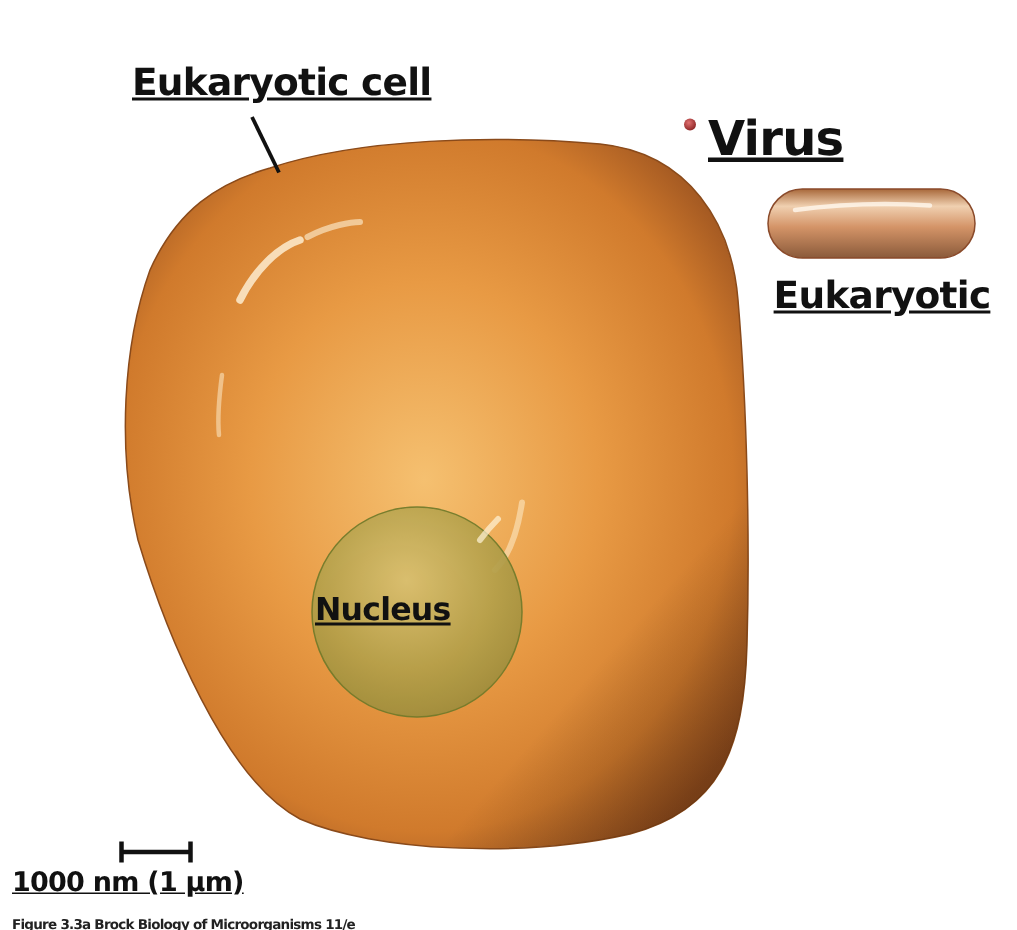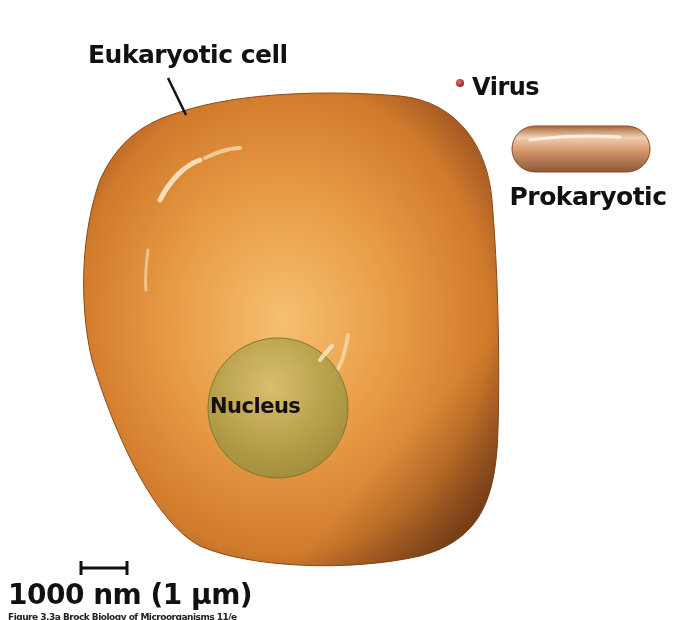--- a/index.html
+++ b/index.html
@@ -1,23 +1,23 @@
 <!DOCTYPE html>
 <html><head>
 <meta charset="utf-8">
 <style>
   html, body { margin: 0; padding: 0; background: #ffffff; }
   body { width: 678px; height: 620px; position: relative; overflow: hidden; font-family: "DejaVu Sans", sans-serif; }
   .stage { position: absolute; left: 0; top: 0; width: 678px; height: 620px; }
-  .label { position: absolute; font-weight: bold; color: #111111; letter-spacing: -0.5px; white-space: nowrap; }
+  .label { position: absolute; font-weight: bold; color: #111111; letter-spacing: -0.5px; white-space: nowrap; text-decoration: underline; }
   #lbl-euk { left: 88px; top: 40px; font-size: 25px; }
-  #lbl-virus { left: 472px; top: 73px; font-size: 24px; }
+  #lbl-virus { left: 472px; top: 73px; font-size: 32px; }
   #lbl-prok { left: 508px; top: 182px; font-size: 25px; text-align: center; line-height: 30px; width: 160px; }
   #lbl-nucleus { left: 210px; top: 394px; width: 136px; font-size: 21px; }
-  #lbl-scale { left: 8px; top: 578px; font-size: 28px; text-align: right; }
+  #lbl-scale { left: 8px; top: 578px; font-size: 18px; text-align: right; }
   #lbl-caption { left: 8px; top: 612px; font-size: 9px; font-weight: bold; color: #222; }
 </style>
 </head>
 <body>
 
 <div class="stage">
   <svg width="678" height="620" viewBox="0 0 678 620" style="position:absolute;left:0;top:0">
     <defs>
       <radialGradient id="cellGrad" cx="48%" cy="48%" r="62%">
         <stop offset="0%" stop-color="#f5c070"></stop>
@@ -90,18 +90,18 @@
     <g>
       <line x1="81" y1="568" x2="127" y2="568" stroke="#111" stroke-width="3"></line>
       <line x1="81" y1="561" x2="81" y2="575" stroke="#111" stroke-width="3"></line>
       <line x1="127" y1="561" x2="127" y2="575" stroke="#111" stroke-width="3"></line>
     </g>
   </svg>
 
   <div class="label" id="lbl-euk">Eukaryotic cell</div>
   <div class="label" id="lbl-virus">Virus</div>
   <div class="label" id="lbl-prok">
-    <div>Prokaryotic</div>
+    <div>Eukaryotic</div>
   </div>
   <div class="label" id="lbl-nucleus">Nucleus</div>
   <div class="label" id="lbl-scale">1000 nm (1 µm)</div>
   <div class="label" id="lbl-caption">Figure 3.3a Brock Biology of Microorganisms 11/e</div>
 </div>
 
 </body></html>

